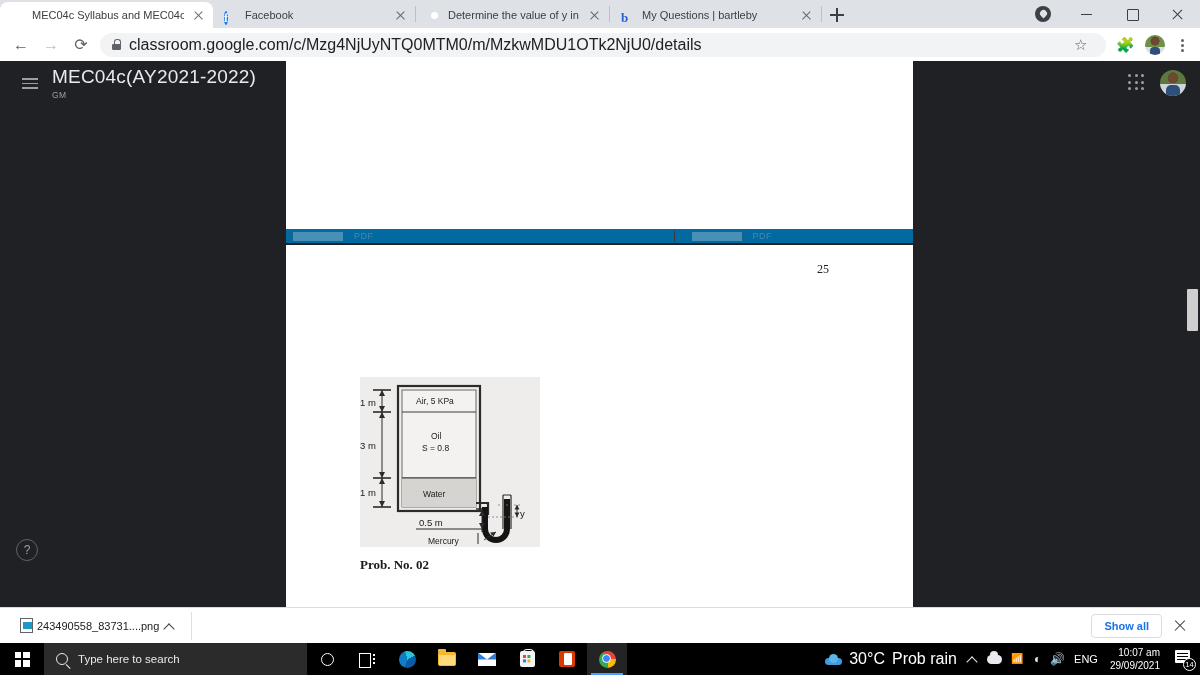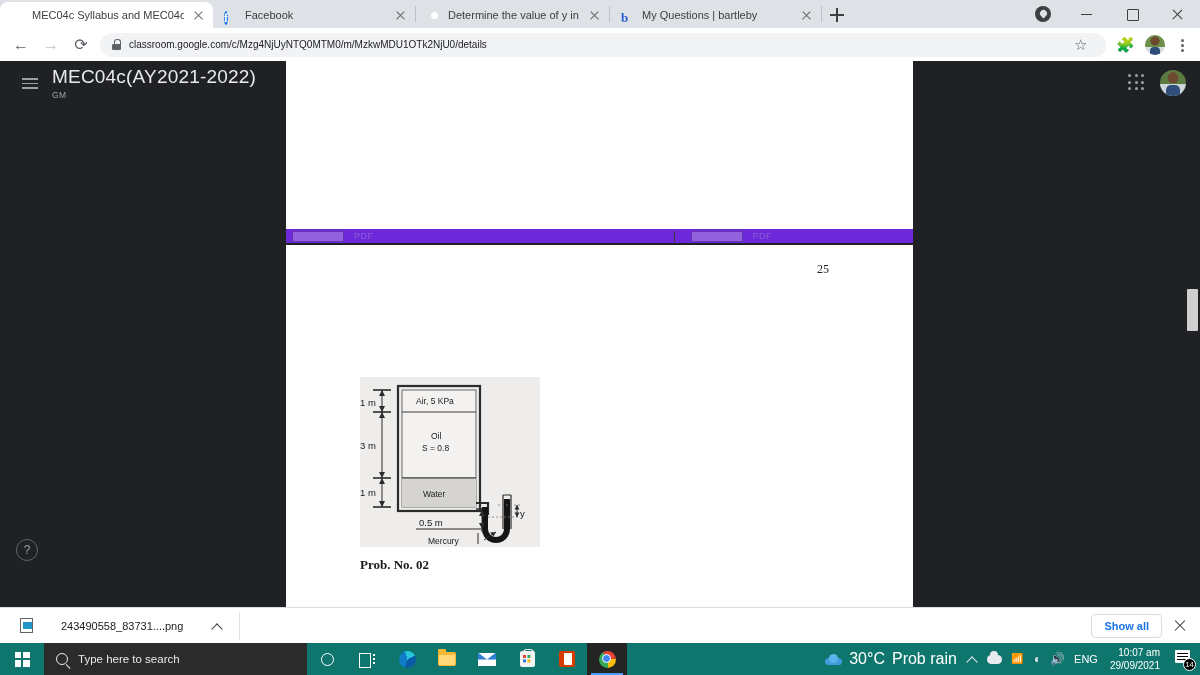--- a/index.html
+++ b/index.html
@@ -130,21 +130,21 @@
   }
   .lock-icon::before {
     content: ""; position: absolute; left: 0; bottom: 0; width: 9px; height: 6.5px;
     background: #5f6368; border-radius: 1.2px;
   }
   .lock-icon::after {
     content: ""; position: absolute; left: 2px; top: 0; width: 5px; height: 6px;
     border: 1.4px solid #5f6368; border-bottom: none; border-radius: 3px 3px 0 0;
   }
   .url-text {
-    font-size: 10px; color: #202124; white-space: nowrap; overflow: hidden;
+    font-size: 16px; color: #202124; white-space: nowrap; overflow: hidden;
     flex: 1 1 auto;
   }
   .star-icon { width: 26px; height: 26px; position: relative; flex: 0 0 26px; }
   .star-glyph {
     position: absolute; left: 6px; top: 5px; font-size: 15px; color: #5f6368;
     line-height: 15px;
   }
   .ext-icon {
     width: 28px; height: 28px; flex: 0 0 28px; position: relative;
     color: #5f6368; font-size: 15px; text-align: center; line-height: 28px;
@@ -216,21 +216,21 @@
   
   .viewer {
     position: absolute; left: 286px; top: 0; width: 627px; height: 546px;
   }
   .viewer-pane-top {
     position: absolute; left: 0; top: 0; width: 627px; height: 168px;
     background: #ffffff;
   }
   .attach-strip {
     position: absolute; left: 0; top: 168px; width: 627px; height: 14px;
-    background: #6d28d9; display: flex; align-items: center;
+    background: #0369a1; display: flex; align-items: center;
   }
   .attach-card {
     height: 12px; display: flex; align-items: center; flex: 0 0 auto;
     margin-left: 6px; opacity: .30;
   }
   .attach-thumb {
     width: 52px; height: 11px; background: #e9e9e9; border: 1px solid #555;
     margin-right: 10px;
   }
   .attach-label { font-size: 9px; color: #d0d0d0; letter-spacing: .5px; }
@@ -267,21 +267,21 @@
     background: #cfcfcf; border-radius: 1px;
   }
 
   
   .downloadbar {
     position: absolute; left: 0; top: 607px; width: 1200px; height: 36px;
     background: #ffffff; display: flex; align-items: center;
     border-top: 1px solid #dadce0;
   }
   .dl-item {
-    display: flex; align-items: center; gap: 28px; height: 28px;
+    display: flex; align-items: center; gap: 4px; height: 28px;
     padding: 0 8px 0 12px; margin-left: 8px; border-right: 1px solid #e0e0e0;
     padding-right: 16px;
   }
   .dl-icon {
     width: 13px; height: 15px; background: #fff; border: 1px solid #5f6368;
     position: relative; flex: 0 0 13px;
   }
   .dl-icon::after {
     content: ""; position: absolute; left: 2px; top: 3px;
     width: 9px; height: 7px; background: #2196c9;
@@ -305,21 +305,21 @@
   .dl-close::before, .dl-close::after {
     content: ""; position: absolute; left: 1px; top: 7.3px;
     width: 14px; height: 1.4px; background: #3c4043;
   }
   .dl-close::before { transform: rotate(45deg); }
   .dl-close::after  { transform: rotate(-45deg); }
 
   
   .taskbar {
     position: absolute; left: 0; top: 643px; width: 1200px; height: 32px;
-    background: #0f766e; display: flex; align-items: center;
+    background: #000000; display: flex; align-items: center;
   }
   .tb-start {
     width: 44px; height: 32px; display: flex; align-items: center; justify-content: center;
   }
   .winlogo {
     width: 15px; height: 15px; display: grid;
     grid-template-columns: 1fr 1fr; grid-template-rows: 1fr 1fr; gap: 1.6px;
   }
   .winlogo i { background: #ffffff; display: block; }
   .tb-search {

